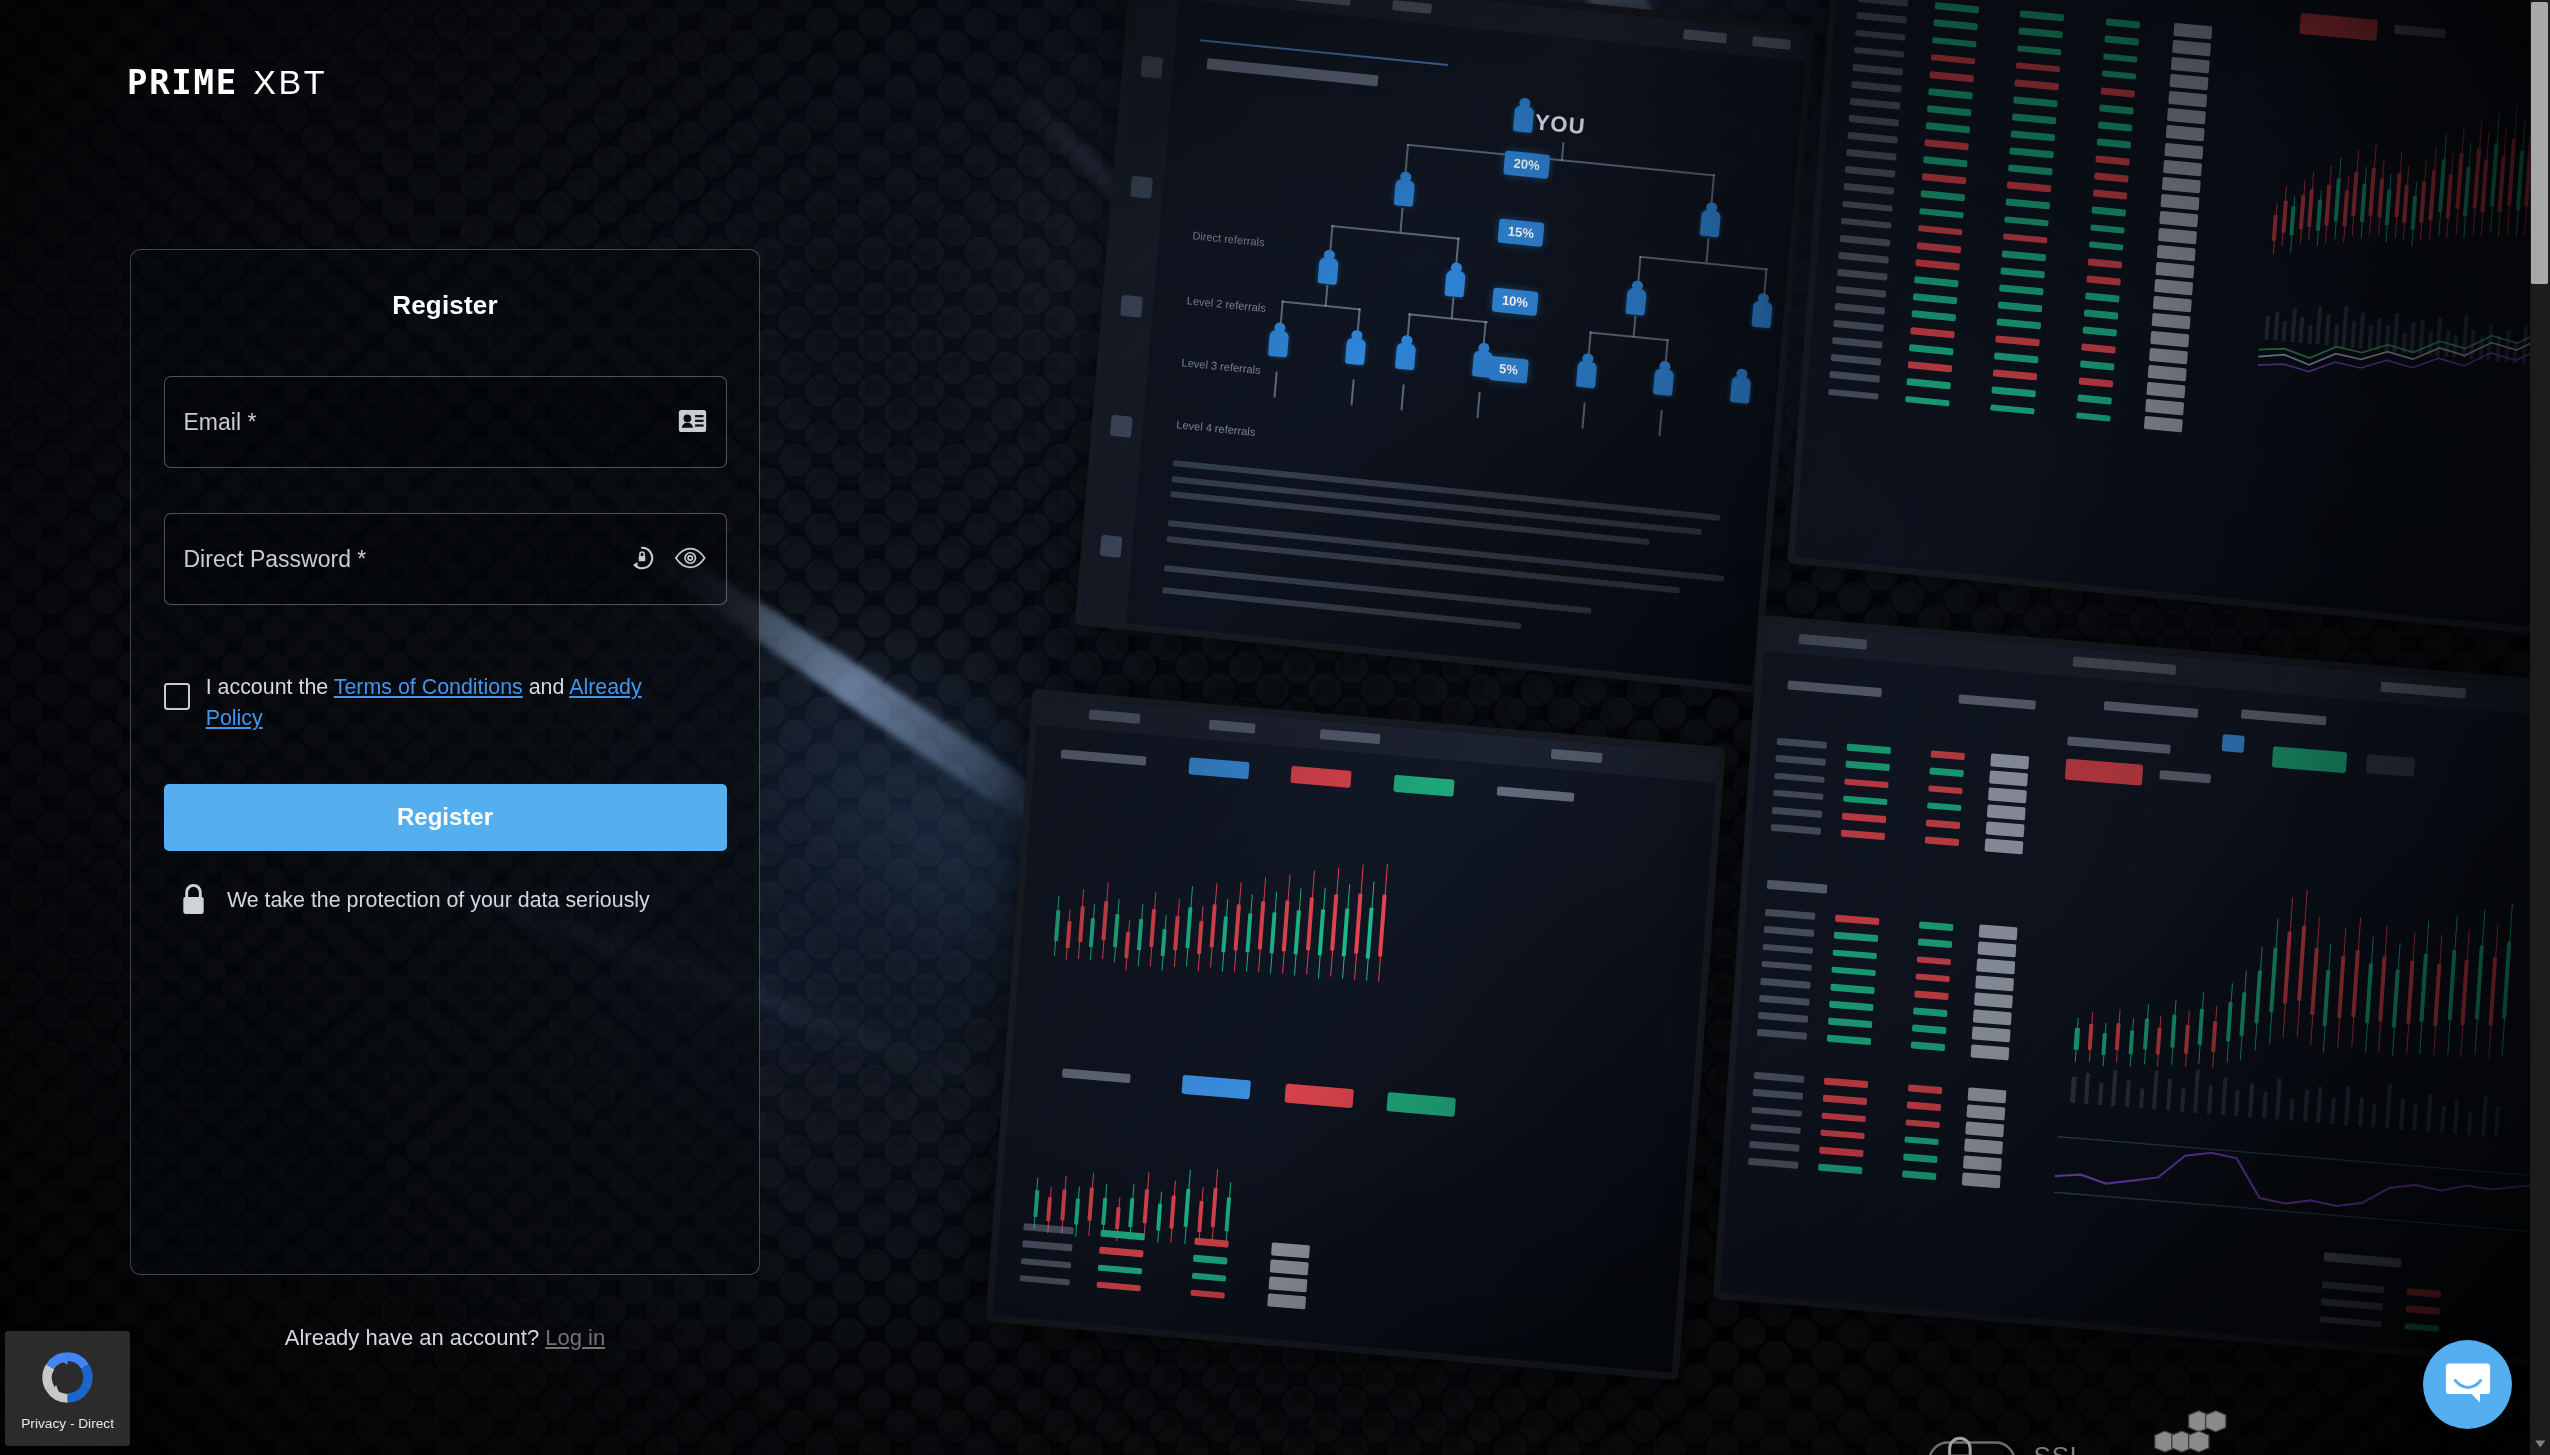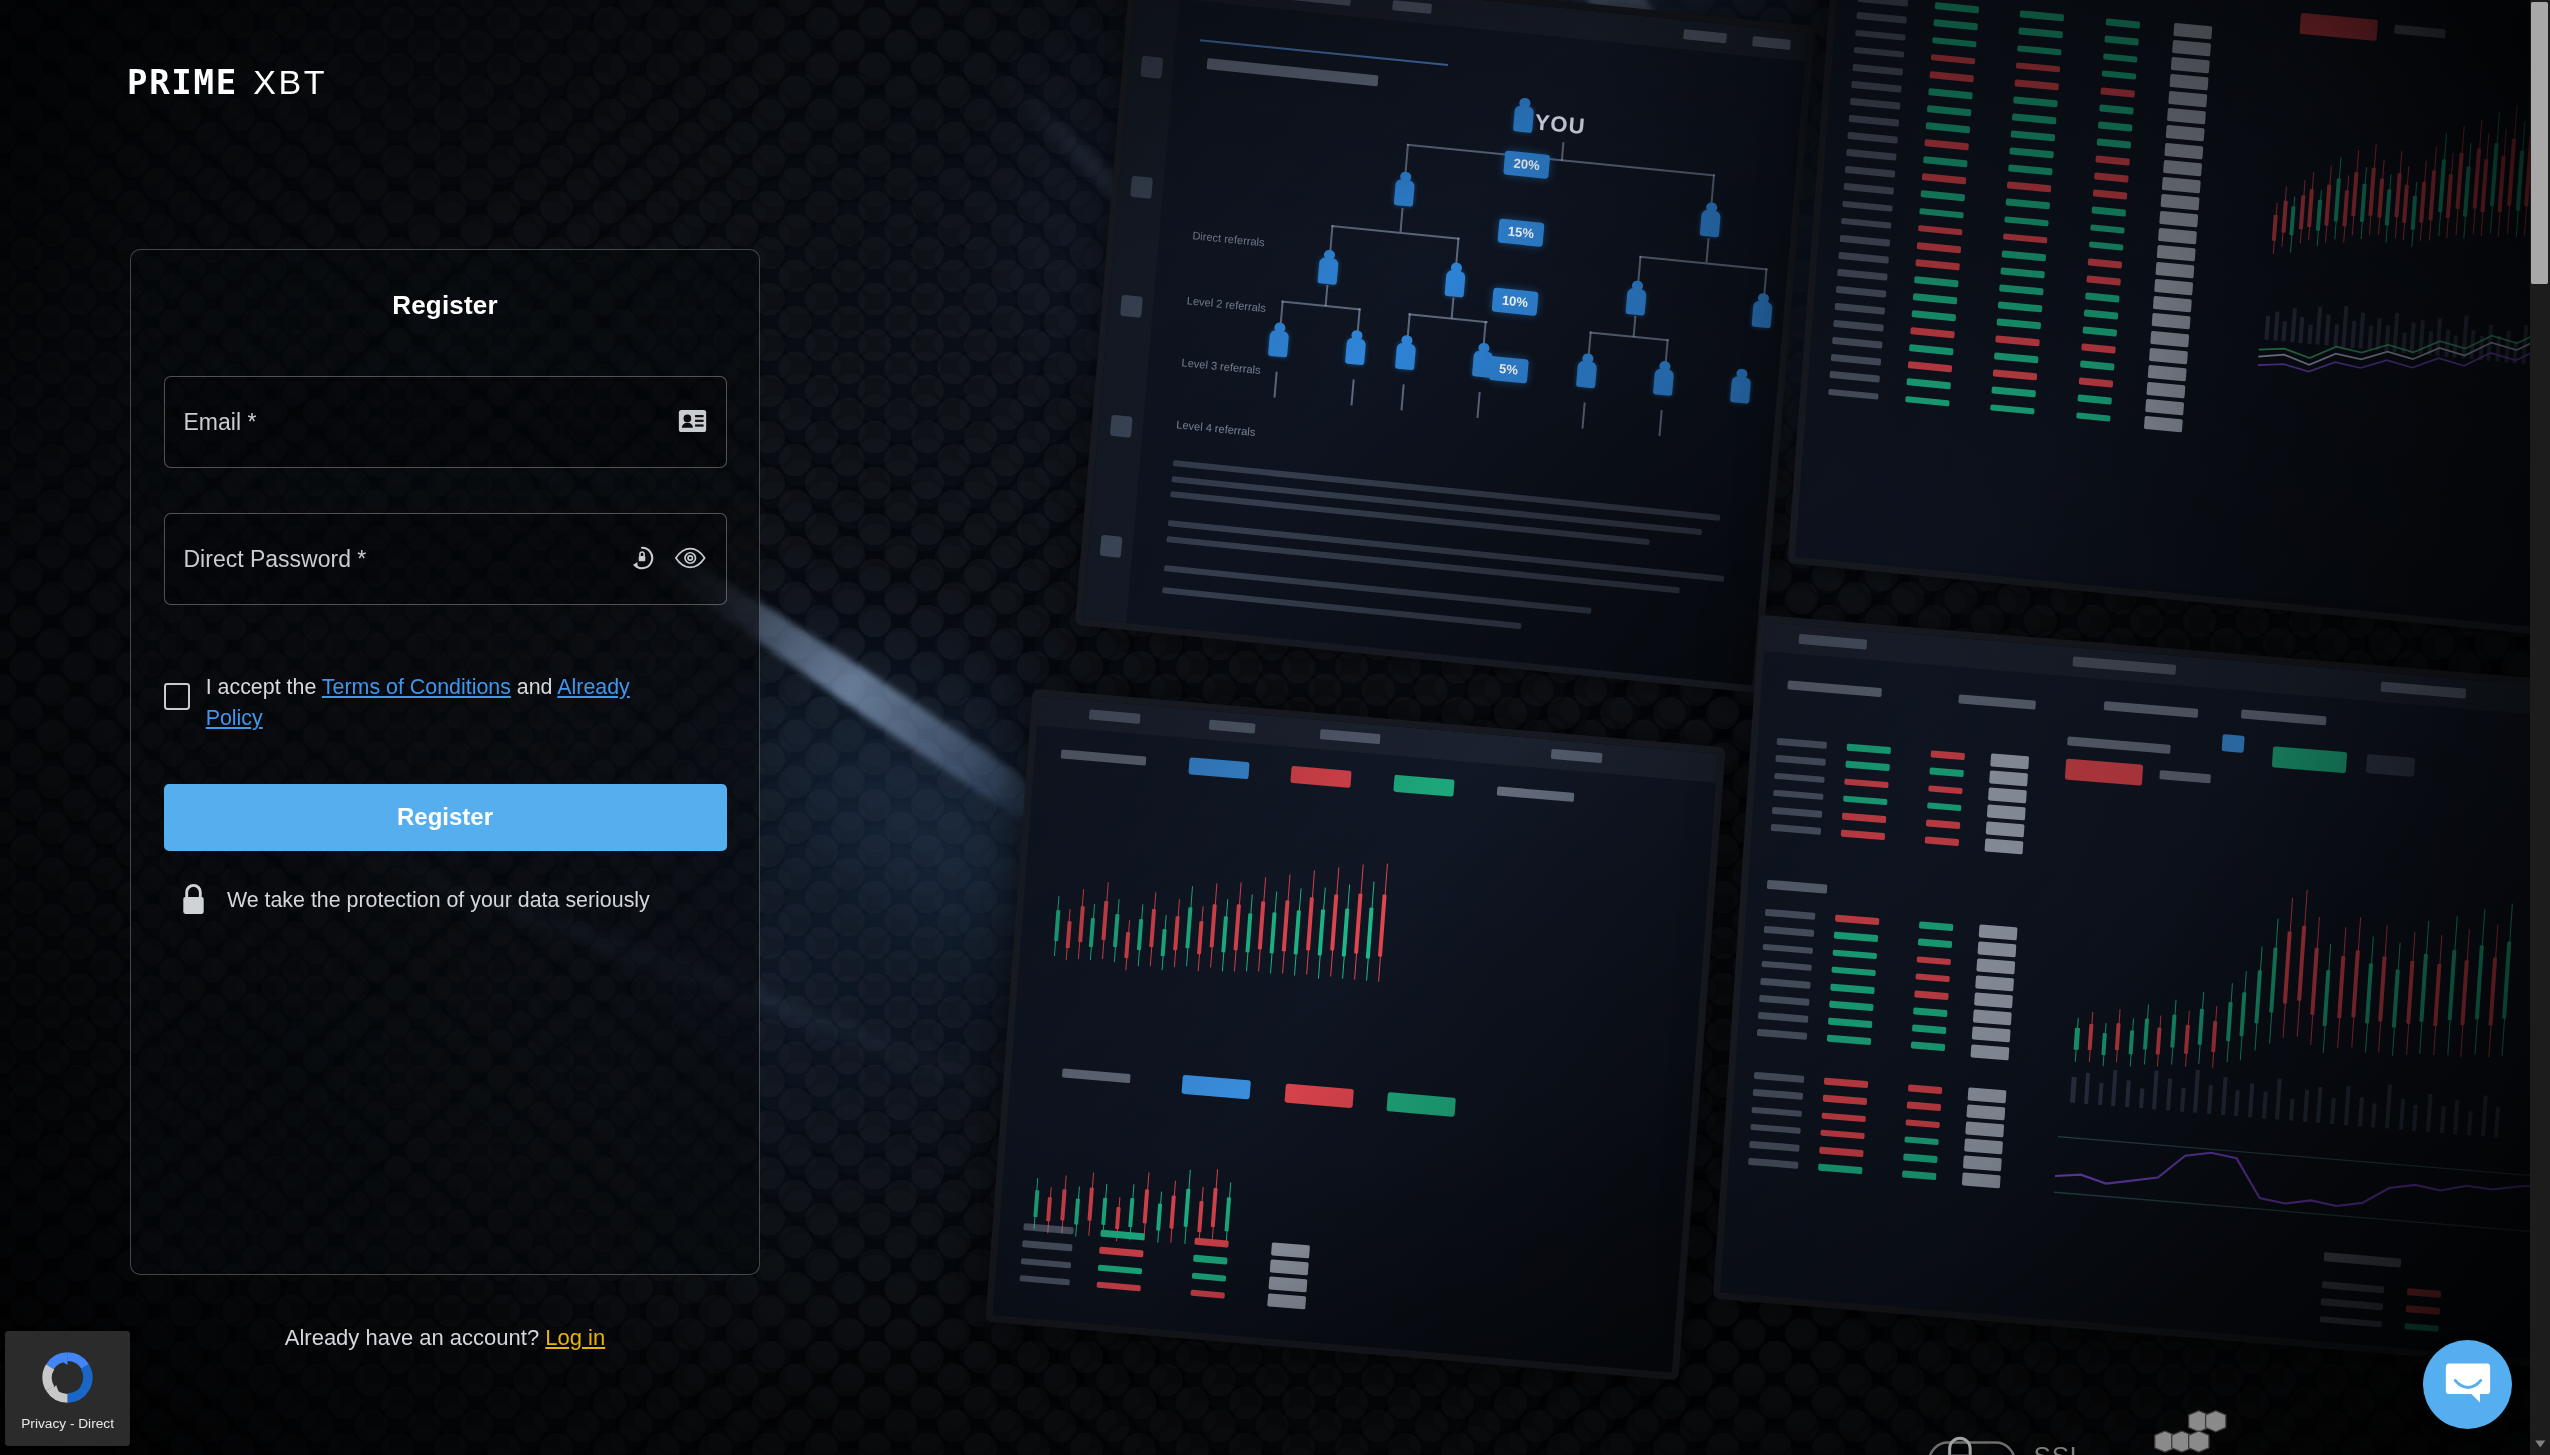--- a/index.html
+++ b/index.html
@@ -298,21 +298,21 @@
   
   #account-row {
     position:absolute;
     left:130px; top:1325px;
     width:630px;
     text-align:center;
     color:#d4d7dc;
     font-size:22px;
     z-index:30;
   }
-  #account-row a { color:#eab308; text-decoration:underline;text-align:right; }
+  #account-row a { color:#737373; text-decoration:underline;text-align:right; }
 
   
   #recaptcha-badge {
     position:absolute;
     left:5.1px; top:1331px;
     width:125px; height:115px;
     background:#2b2b2b;
     border-radius:3.4px;
     box-shadow:0 0 5.1px rgba(0,0,0,0.6);
     z-index:40;
@@ -1438,21 +1438,21 @@
               <path d="M2 13c5-7.5 11-11 17-11s12 3.5 17 11c-5 7.5-11 11-17 11S7 20.5 2 13z" fill="none" stroke="#c9ccd1" stroke-width="2"></path>
               <circle cx="19" cy="13" r="6.2" fill="none" stroke="#c9ccd1" stroke-width="2"></circle>
               <circle cx="19" cy="13" r="2.6" fill="none" stroke="#c9ccd1" stroke-width="2"></circle>
             </svg>
           </span>
         </span>
       </div>
 
       <div id="terms-row">
         <div id="terms-checkbox"></div>
-        <div id="terms-text"><span>I accept the </span><a href="#">Terms of Conditions</a><span> and </span><a href="#">Already Policy</a></div>
+        <div id="terms-text"><span>I account the </span><a href="#">Terms of Conditions</a><span> and </span><a href="#">Already Policy</a></div>
       </div>
 
       <button id="register-button">Register</button>
 
       <div id="protection-row">
         <span class="ico">
           <svg width="29" height="34" viewBox="0 0 34 40">
             <path d="M9 18v-6a8 8 0 0 1 16 0v6" fill="none" stroke="#cfd2d7" stroke-width="3.4"></path>
             <rect x="5" y="17.5" width="24" height="20" rx="2.5" fill="#cfd2d7"></rect>
           </svg>

